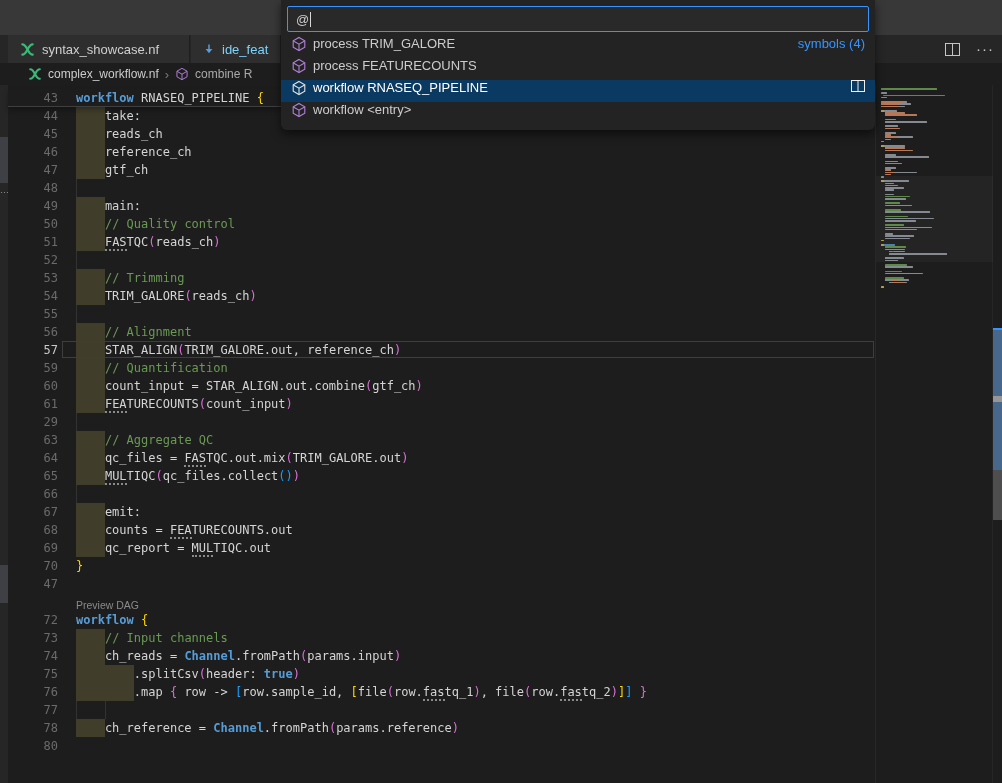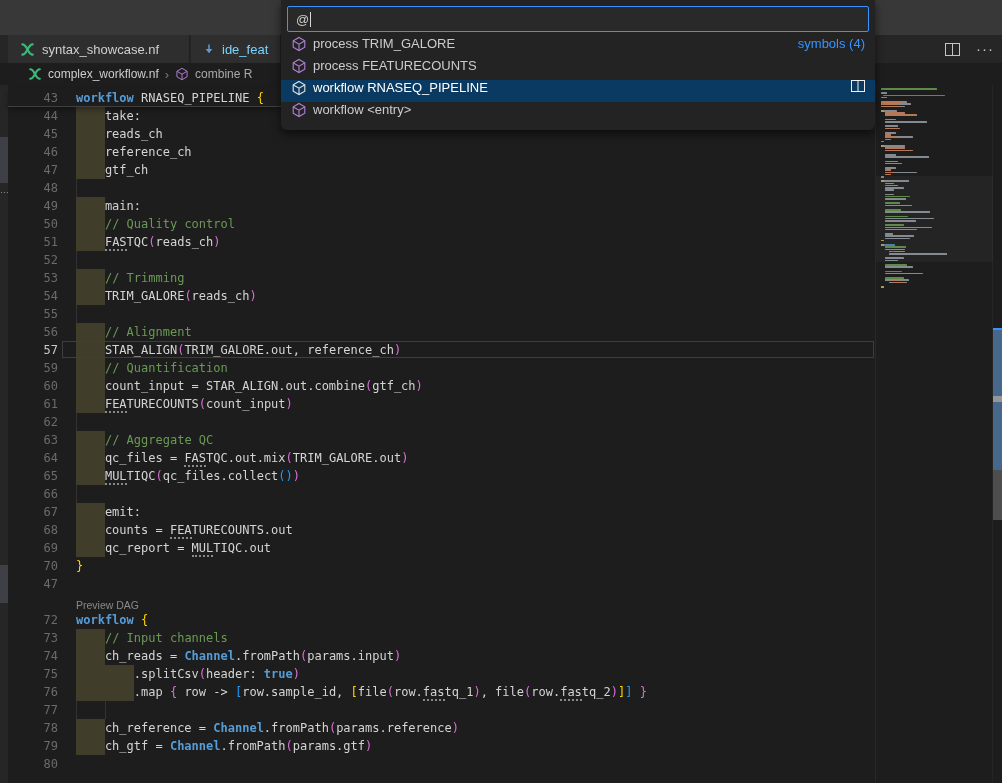--- a/index.html
+++ b/index.html
@@ -147,41 +147,40 @@
         <div class="code-row"><div class="indent-block" style="width: 28.8752px;"></div><div class="gutter">51</div><div class="code-text"><span class="tk-f">    </span><span class="tk-f hint">FAS</span><span class="tk-f">TQC</span><span class="tk-p">(</span><span class="tk-f">reads_ch</span><span class="tk-p">)</span></div></div>
         <div class="code-row"><div class="indent-guide" style="left: 68px;"></div><div class="gutter">52</div></div>
         <div class="code-row"><div class="indent-block" style="width: 28.8752px;"></div><div class="gutter">53</div><div class="code-text"><span class="tk-f">    </span><span class="tk-c">// Trimming</span></div></div>
         <div class="code-row"><div class="indent-block" style="width: 28.8752px;"></div><div class="gutter">54</div><div class="code-text"><span class="tk-f">    TRIM_GALORE</span><span class="tk-p">(</span><span class="tk-f">reads_ch</span><span class="tk-p">)</span></div></div>
         <div class="code-row"><div class="indent-guide" style="left: 68px;"></div><div class="gutter">55</div></div>
         <div class="code-row"><div class="indent-block" style="width: 28.8752px;"></div><div class="gutter">56</div><div class="code-text"><span class="tk-f">    </span><span class="tk-c">// Alignment</span></div></div>
         <div class="code-row"><div class="indent-block" style="width: 28.8752px;"></div><div class="cur-line-border"></div><div class="gutter cur">57</div><div class="code-text"><span class="tk-f">    STAR_ALIGN</span><span class="tk-p">(</span><span class="tk-f">TRIM_GALORE.out, reference_ch</span><span class="tk-p">)</span></div></div>
         <div class="code-row"><div class="indent-block" style="width: 28.8752px;"></div><div class="gutter">59</div><div class="code-text"><span class="tk-f">    </span><span class="tk-c">// Quantification</span></div></div>
         <div class="code-row"><div class="indent-block" style="width: 28.8752px;"></div><div class="gutter">60</div><div class="code-text"><span class="tk-f">    count_input = STAR_ALIGN.out.combine</span><span class="tk-p">(</span><span class="tk-f">gtf_ch</span><span class="tk-p">)</span></div></div>
         <div class="code-row"><div class="indent-block" style="width: 28.8752px;"></div><div class="gutter">61</div><div class="code-text"><span class="tk-f">    </span><span class="tk-f hint">FEA</span><span class="tk-f">TURECOUNTS</span><span class="tk-p">(</span><span class="tk-f">count_input</span><span class="tk-p">)</span></div></div>
-        <div class="code-row"><div class="indent-guide" style="left: 68px;"></div><div class="gutter">62</div></div>
+        <div class="code-row"><div class="indent-guide" style="left: 68px;"></div><div class="gutter">29</div></div>
         <div class="code-row"><div class="indent-block" style="width: 28.8752px;"></div><div class="gutter">63</div><div class="code-text"><span class="tk-f">    </span><span class="tk-c">// Aggregate QC</span></div></div>
         <div class="code-row"><div class="indent-block" style="width: 28.8752px;"></div><div class="gutter">64</div><div class="code-text"><span class="tk-f">    qc_files = </span><span class="tk-f hint">FAS</span><span class="tk-f">TQC.out.mix</span><span class="tk-p">(</span><span class="tk-f">TRIM_GALORE.out</span><span class="tk-p">)</span></div></div>
         <div class="code-row"><div class="indent-block" style="width: 28.8752px;"></div><div class="gutter">65</div><div class="code-text"><span class="tk-f">    </span><span class="tk-f hint">MUL</span><span class="tk-f">TIQC</span><span class="tk-p">(</span><span class="tk-f">qc_files.collect</span><span class="tk-b">(</span><span class="tk-b">)</span><span class="tk-p">)</span></div></div>
         <div class="code-row"><div class="indent-guide" style="left: 68px;"></div><div class="gutter">66</div></div>
         <div class="code-row"><div class="indent-block" style="width: 28.8752px;"></div><div class="gutter">67</div><div class="code-text"><span class="tk-f">    emit:</span></div></div>
         <div class="code-row"><div class="indent-block" style="width: 28.8752px;"></div><div class="gutter">68</div><div class="code-text"><span class="tk-f">    counts = </span><span class="tk-f hint">FEA</span><span class="tk-f">TURECOUNTS.out</span></div></div>
         <div class="code-row"><div class="indent-block" style="width: 28.8752px;"></div><div class="gutter">69</div><div class="code-text"><span class="tk-f">    qc_report = </span><span class="tk-f hint">MUL</span><span class="tk-f">TIQC.out</span></div></div>
         <div class="code-row"><div class="gutter">70</div><div class="code-text"><span class="tk-y">}</span></div></div>
         <div class="code-row"><div class="gutter">47</div></div>
         <div class="lens-row">
           <span class="lens-text">Preview DAG</span>
         </div>
         <div class="code-row"><div class="gutter">72</div><div class="code-text"><span class="tk-k">workflow </span><span class="tk-y">{</span></div></div>
         <div class="code-row"><div class="indent-block" style="width: 28.8752px;"></div><div class="gutter">73</div><div class="code-text"><span class="tk-f">    </span><span class="tk-c">// Input channels</span></div></div>
         <div class="code-row"><div class="indent-block" style="width: 28.8752px;"></div><div class="gutter">74</div><div class="code-text"><span class="tk-f">    ch_reads = </span><span class="tk-k">Channel</span><span class="tk-f">.fromPath</span><span class="tk-p">(</span><span class="tk-f">params.input</span><span class="tk-p">)</span></div></div>
         <div class="code-row"><div class="indent-block" style="width: 57.7504px;"></div><div class="gutter">75</div><div class="code-text"><span class="tk-f">        .splitCsv</span><span class="tk-p">(</span><span class="tk-f">header: </span><span class="tk-k">true</span><span class="tk-p">)</span></div></div>
         <div class="code-row"><div class="indent-block" style="width: 57.7504px;"></div><div class="gutter">76</div><div class="code-text"><span class="tk-f">        .map </span><span class="tk-p">{</span><span class="tk-f"> row -&gt; </span><span class="tk-b">[</span><span class="tk-f">row.sample_id, </span><span class="tk-y">[</span><span class="tk-f">file</span><span class="tk-p">(</span><span class="tk-f">row.</span><span class="tk-f hint">fas</span><span class="tk-f">tq_1</span><span class="tk-p">)</span><span class="tk-f">, file</span><span class="tk-p">(</span><span class="tk-f">row.</span><span class="tk-f hint">fas</span><span class="tk-f">tq_2</span><span class="tk-p">)</span><span class="tk-y">]</span><span class="tk-b">]</span><span class="tk-p"> }</span></div></div>
         <div class="code-row"><div class="indent-guide" style="left: 68px;"></div><div class="indent-guide" style="left: 96.8752px;"></div><div class="gutter">77</div></div>
         <div class="code-row"><div class="indent-block" style="width: 28.8752px;"></div><div class="gutter">78</div><div class="code-text"><span class="tk-f">    ch_reference = </span><span class="tk-k">Channel</span><span class="tk-f">.fromPath</span><span class="tk-p">(</span><span class="tk-f">params.reference</span><span class="tk-p">)</span></div></div>
-        <div class="code-row"><div class="indent-block" style="width: 28.8752px;"></div><div class="gutter">79</div><div class="code-text"><span class="tk-f">    ch_gtf = </span><span class="tk-k">Channel</span><span class="tk-f">.fromPath</span><span class="tk-p">(</span><span class="tk-f">params.gtf</span><span class="tk-p">)</span></div></div>
         <div class="code-row"><div class="gutter">80</div></div>
       </div>
   </div>
 
   <div id="minimap">
     <div id="mm-slider"></div>
   <div class="mm-seg" style="top: 3px; left: 5px; width: 56px; background: rgb(93, 138, 72);"></div>
       <div class="mm-seg" style="top: 7.4px; left: 5px; width: 6px; background: rgb(133, 138, 144);"></div>
       <div class="mm-seg" style="top: 9.6px; left: 7px; width: 62px; background: rgb(93, 138, 72);"></div>
       <div class="mm-seg" style="top: 11.8px; left: 5px; width: 6px; background: rgb(133, 138, 144);"></div>

